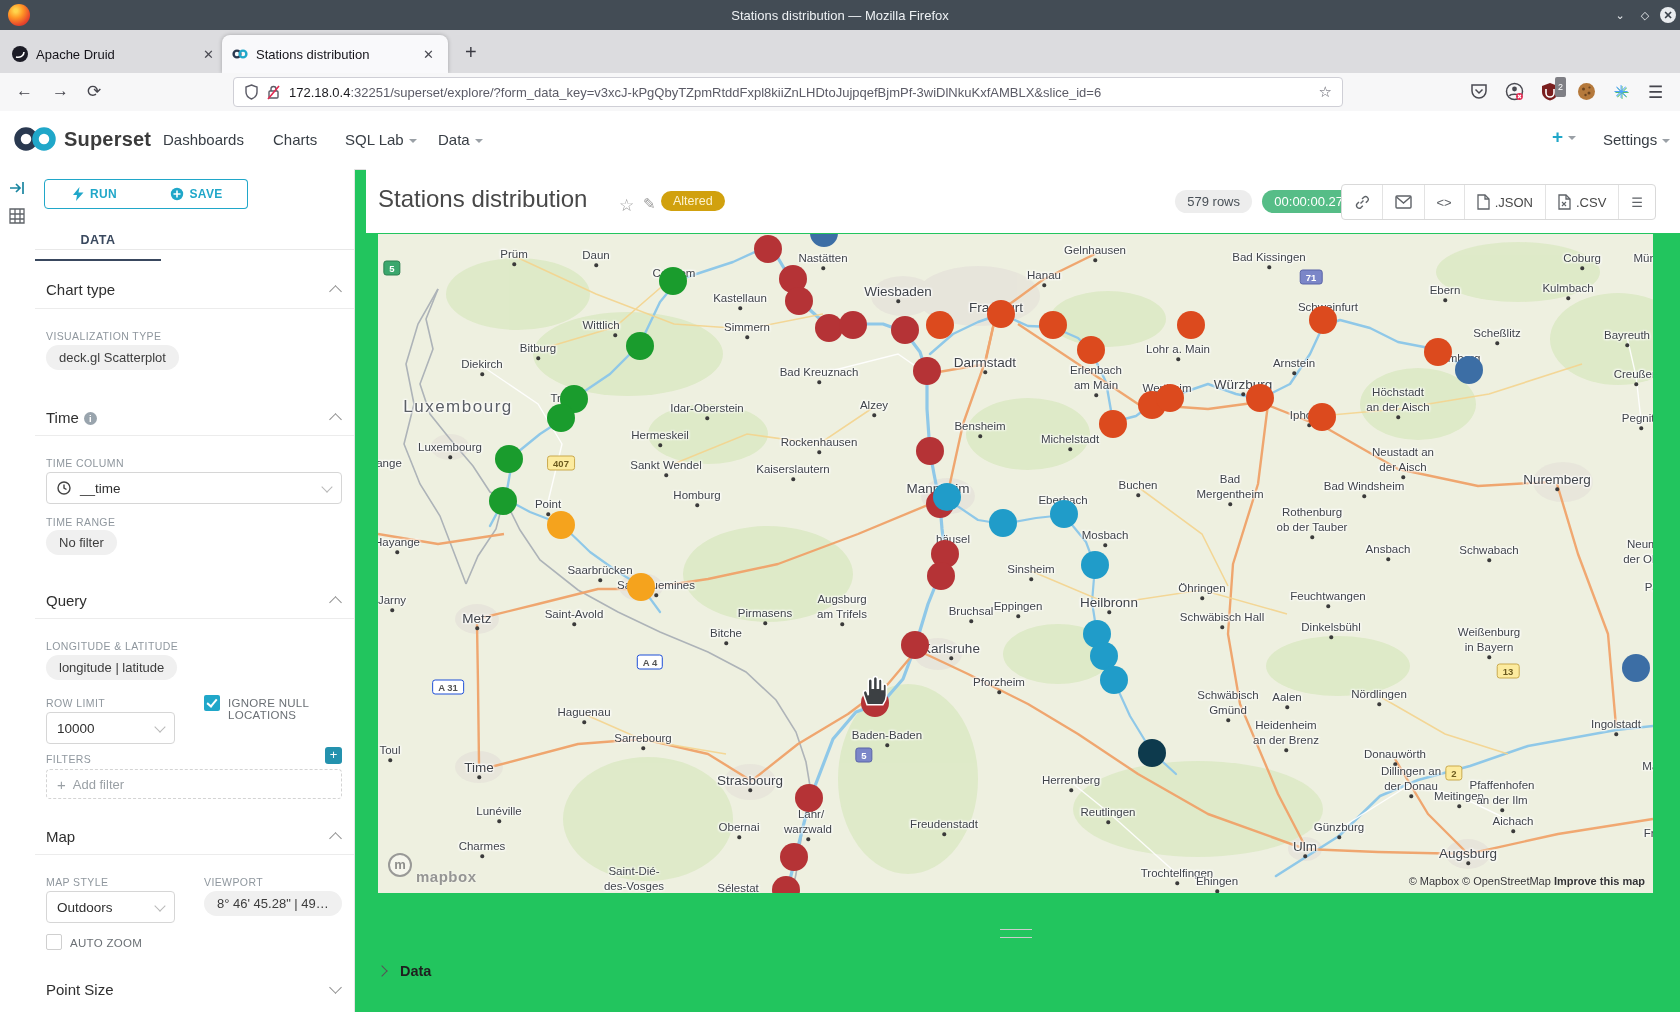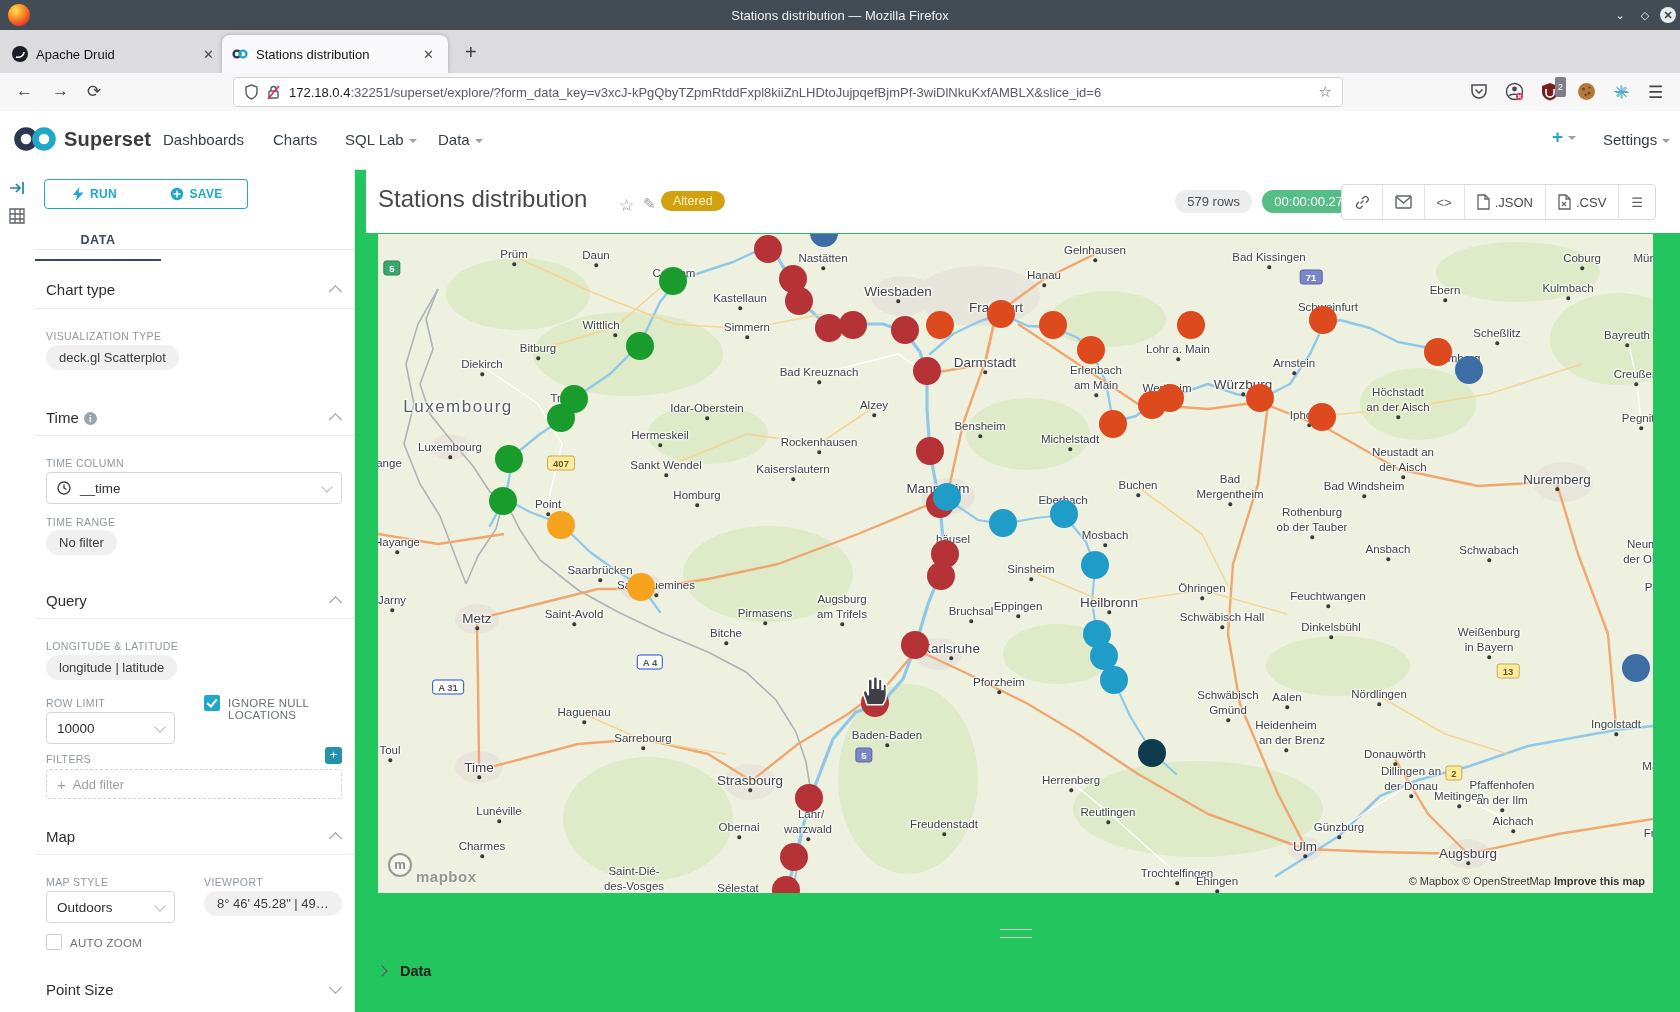--- a/index.html
+++ b/index.html
@@ -625,21 +625,21 @@
       <div class="mlabel" style="left: 961px; top: 593px;">Günzburg</div>
       <div class="mdot" style="left: 961px; top: 603px;"></div>
       <div class="mlabel" style="left: 850px; top: 461px;">Schwäbisch</div>
       <div class="mlabel" style="left: 850px; top: 476px;">Gmünd</div>
       <div class="mdot" style="left: 850px; top: 486px;"></div>
       <div class="mlabel" style="left: 909px; top: 463px;">Aalen</div>
       <div class="mdot" style="left: 909px; top: 473px;"></div>
       <div class="mlabel" style="left: 1001px; top: 460px;">Nördlingen</div>
       <div class="mdot" style="left: 1001px; top: 470px;"></div>
       <div class="mlabel" style="left: 908px; top: 491px;">Heidenheim</div>
-      <div class="mlabel" style="left: 908px; top: 506px; margin-left: 6px;">an der Brenz</div>
+      <div class="mlabel" style="left: 908px; top: 506px;">an der Brenz</div>
       <div class="mdot" style="left: 908px; top: 516px;"></div>
       <div class="mlabel" style="left: 1017px; top: 520px;">Donauwörth</div>
       <div class="mdot" style="left: 1017px; top: 530px;"></div>
       <div class="mlabel" style="left: 1033px; top: 537px;">Dillingen an</div>
       <div class="mlabel" style="left: 1033px; top: 552px;">der Donau</div>
       <div class="mdot" style="left: 1033px; top: 562px;"></div>
       <div class="mlabel" style="left: 1081px; top: 562px;">Meitingen</div>
       <div class="mdot" style="left: 1081px; top: 572px;"></div>
       <div class="mlabel lg" style="left: 1090px; top: 619px;">Augsburg</div>
       <div class="mdot" style="left: 1090px; top: 629px;"></div>

